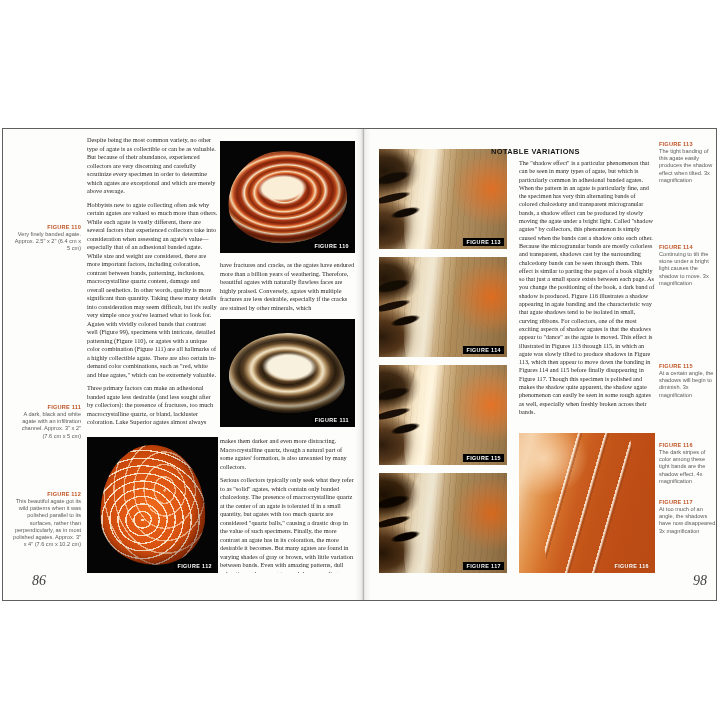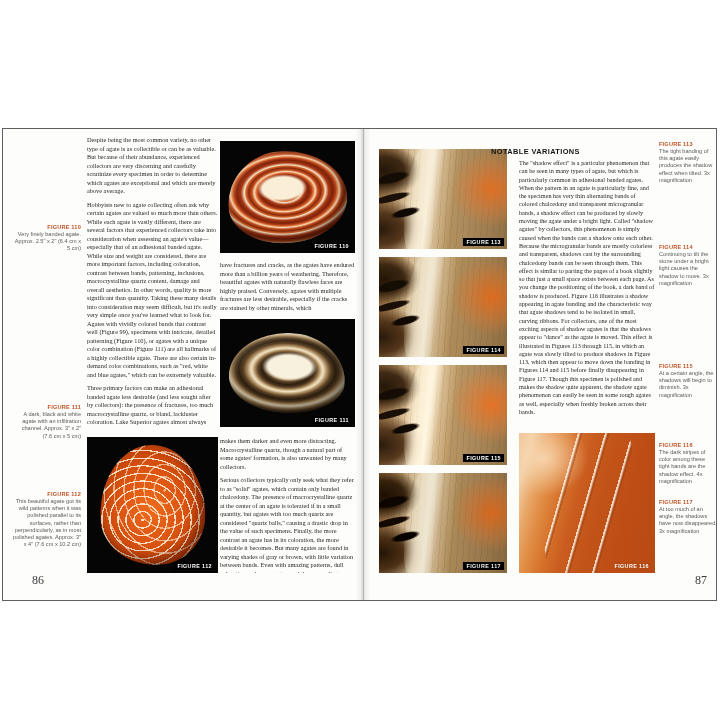--- a/index.html
+++ b/index.html
@@ -74,21 +74,21 @@
   .v3{filter:brightness(1.03);}
   .v4{filter:brightness(.94) contrast(1.05);}
 
   .fig116-photo{background:
       radial-gradient(ellipse 55% 45% at 18% 18%,rgba(250,220,185,.85) 0%,rgba(250,220,185,0) 60%),
       linear-gradient(105deg,#efc094 0%,#f2cda4 8%,#e8a768 16%,#e08c44 24%,#d5702a 34%,#c95c1e 44%,#c25318 58%,#bd4d15 75%,#b84a13 100%);}
   .fig116-photo::after{content:"";position:absolute;left:22%;top:-15%;width:58%;height:130%;
     transform:rotate(16deg);border-radius:45% 55% 40% 60%/50%;
     background:repeating-linear-gradient(90deg,rgba(255,248,235,0) 0 10px,rgba(255,248,235,.8) 10px 11.2px,rgba(140,60,20,.4) 13px 14.5px,rgba(140,60,20,0) 14.5px 26px);}
 
-  .pagenum{position:absolute;font-family:"Liberation Serif",serif;font-size:12px;color:#3c3c3c;}
+  .pagenum{position:absolute;font-family:"Liberation Serif",serif;font-size:14px;color:#3c3c3c;font-style:italic;}
 </style>
 </head>
 <body>
 
 <div class="spread">
 
   <div class="cap cap-l" style="left:8px;top:95px;width:70px">
     <div class="cap-fig">FIGURE 110</div>
     <div class="cap-txt">Very finely banded agate. Approx. 2.5" x 2" (6.4 cm x 5 cm)</div>
   </div>
@@ -174,15 +174,15 @@
   </div>
   <div class="cap cap-r" style="left:656px;top:313px;width:58px">
     <div class="cap-fig">FIGURE 116</div>
     <div class="cap-txt">The dark stripes of color among these tight bands are the shadow effect. 4x magnification</div>
   </div>
   <div class="cap cap-r" style="left:656px;top:370px;width:58px">
     <div class="cap-fig">FIGURE 117</div>
     <div class="cap-txt">At too much of an angle, the shadows have now disappeared. 3x magnification</div>
   </div>
 
-  <div class="pagenum" style="right:9px;top:444px">87</div>
+  <div class="pagenum" style="right:9px;top:444px">98</div>
 
 </div>
 
 </body></html>

